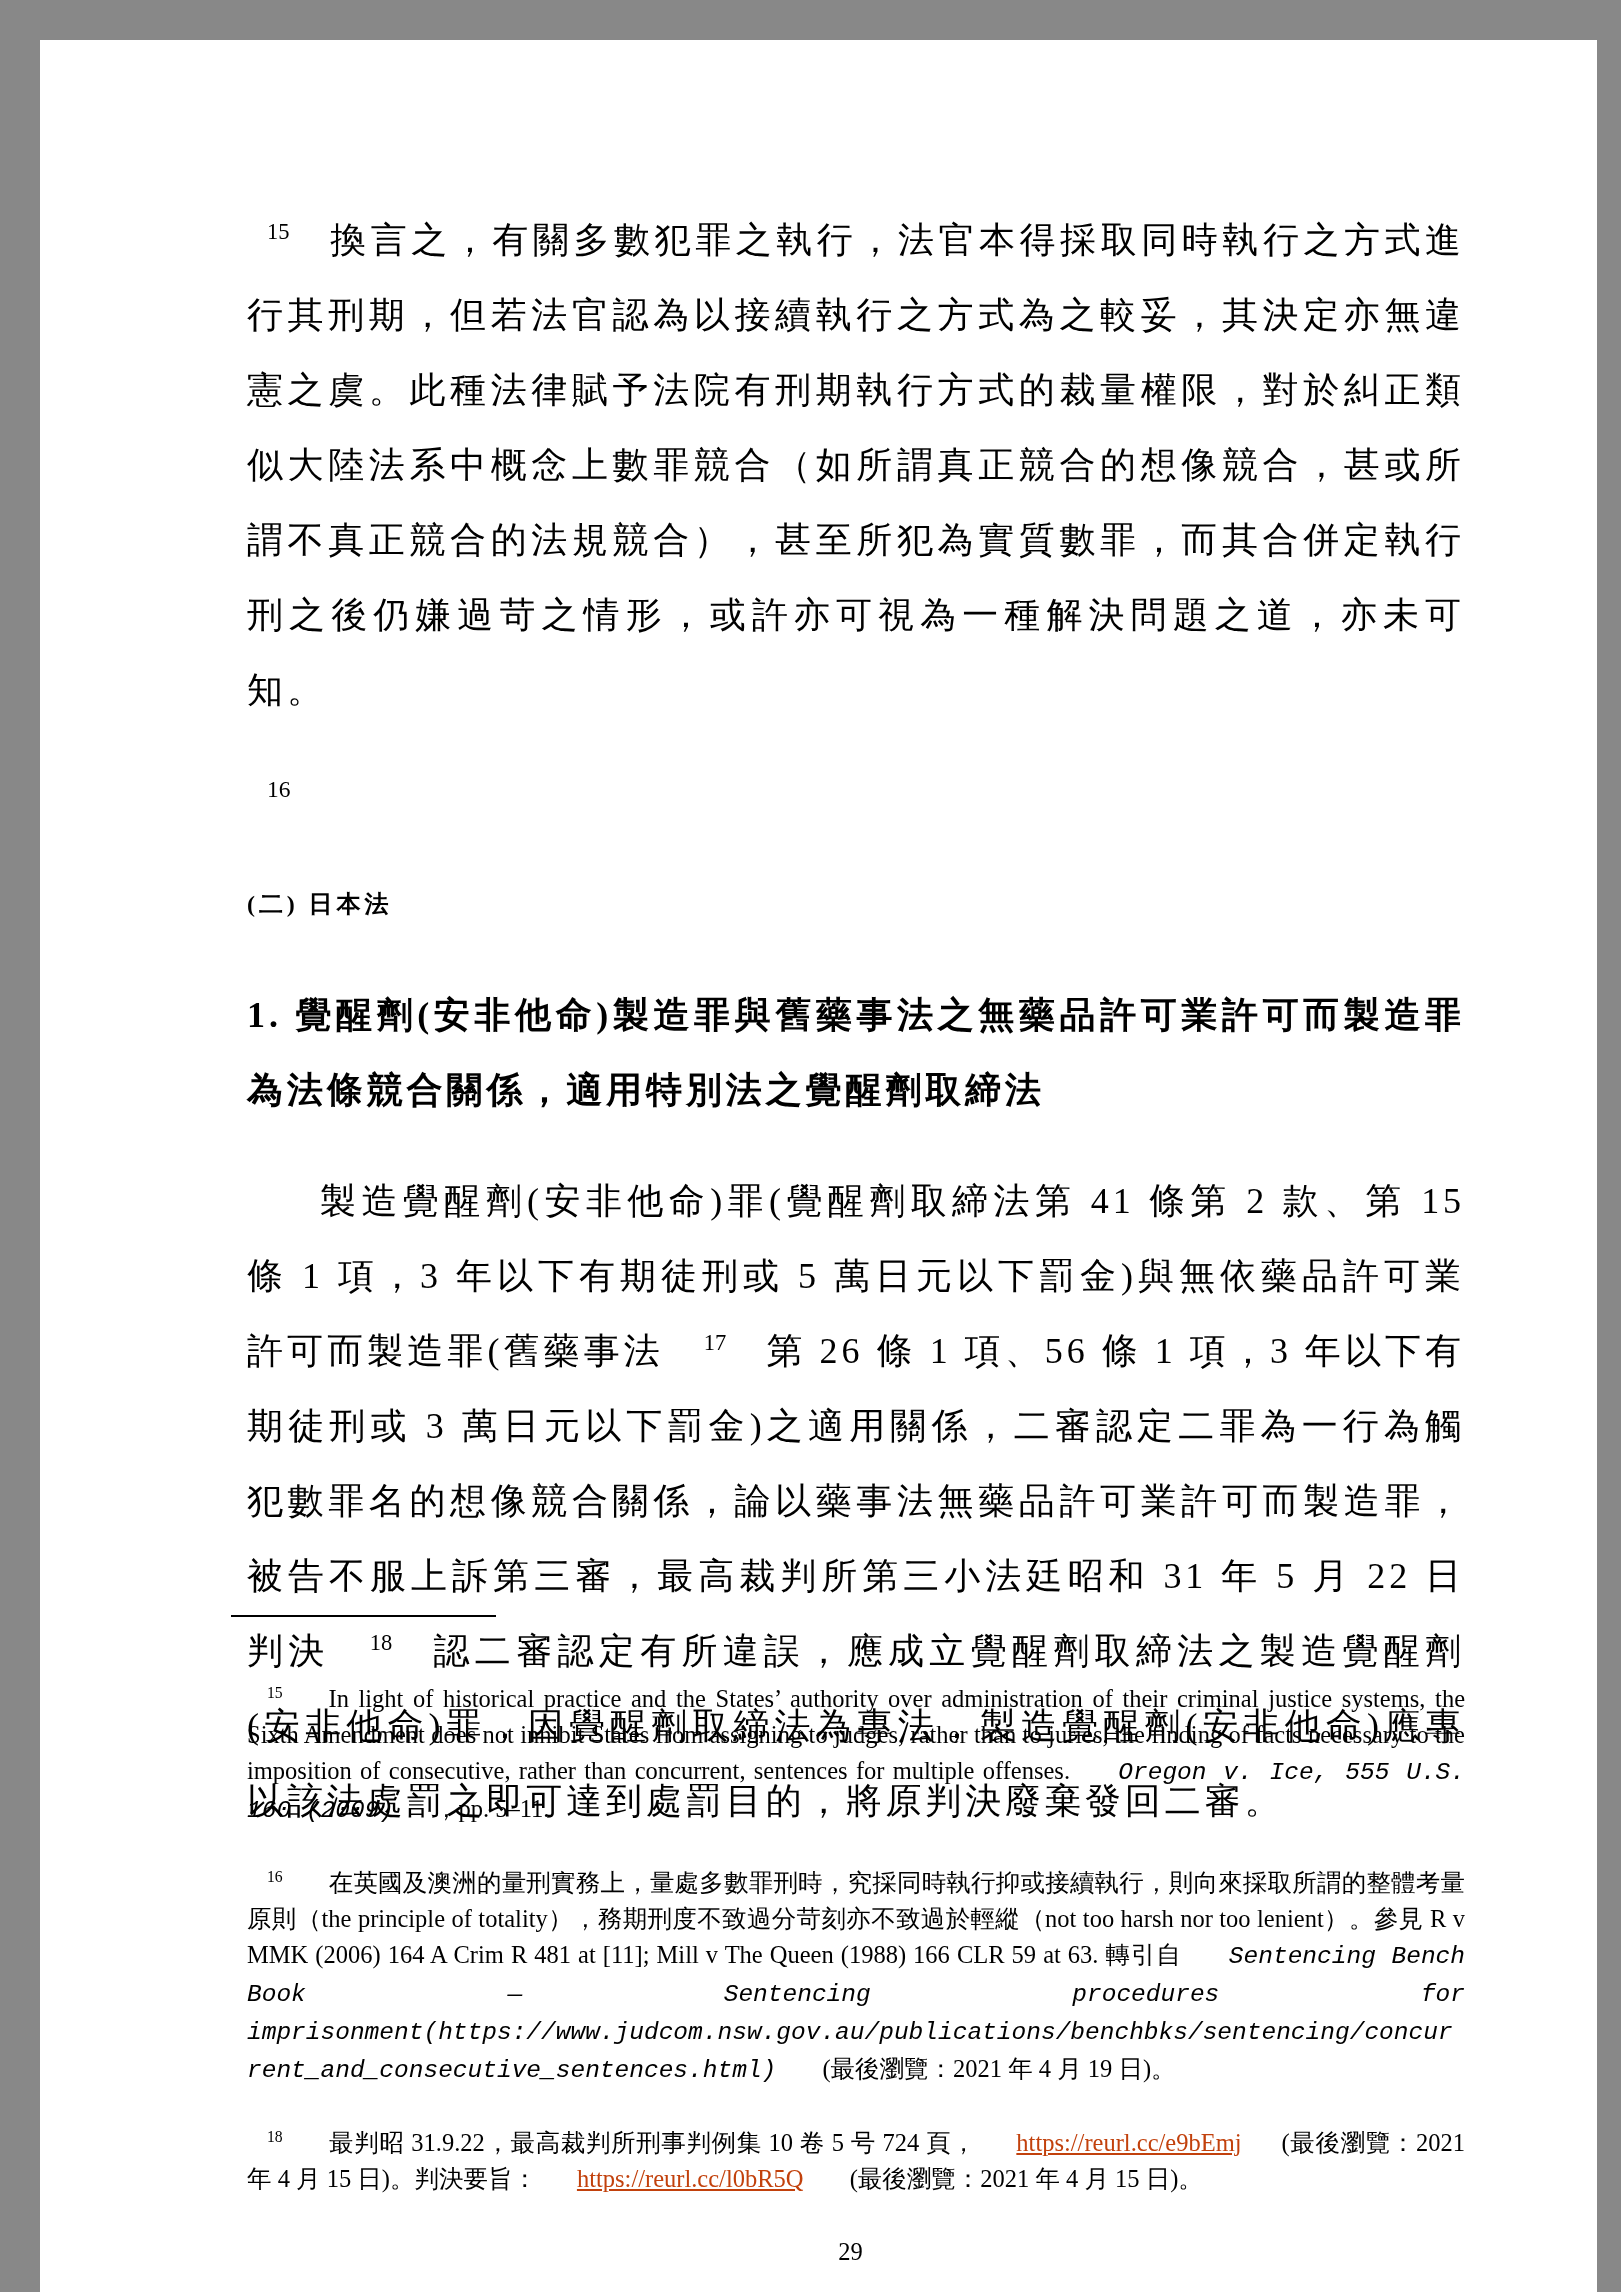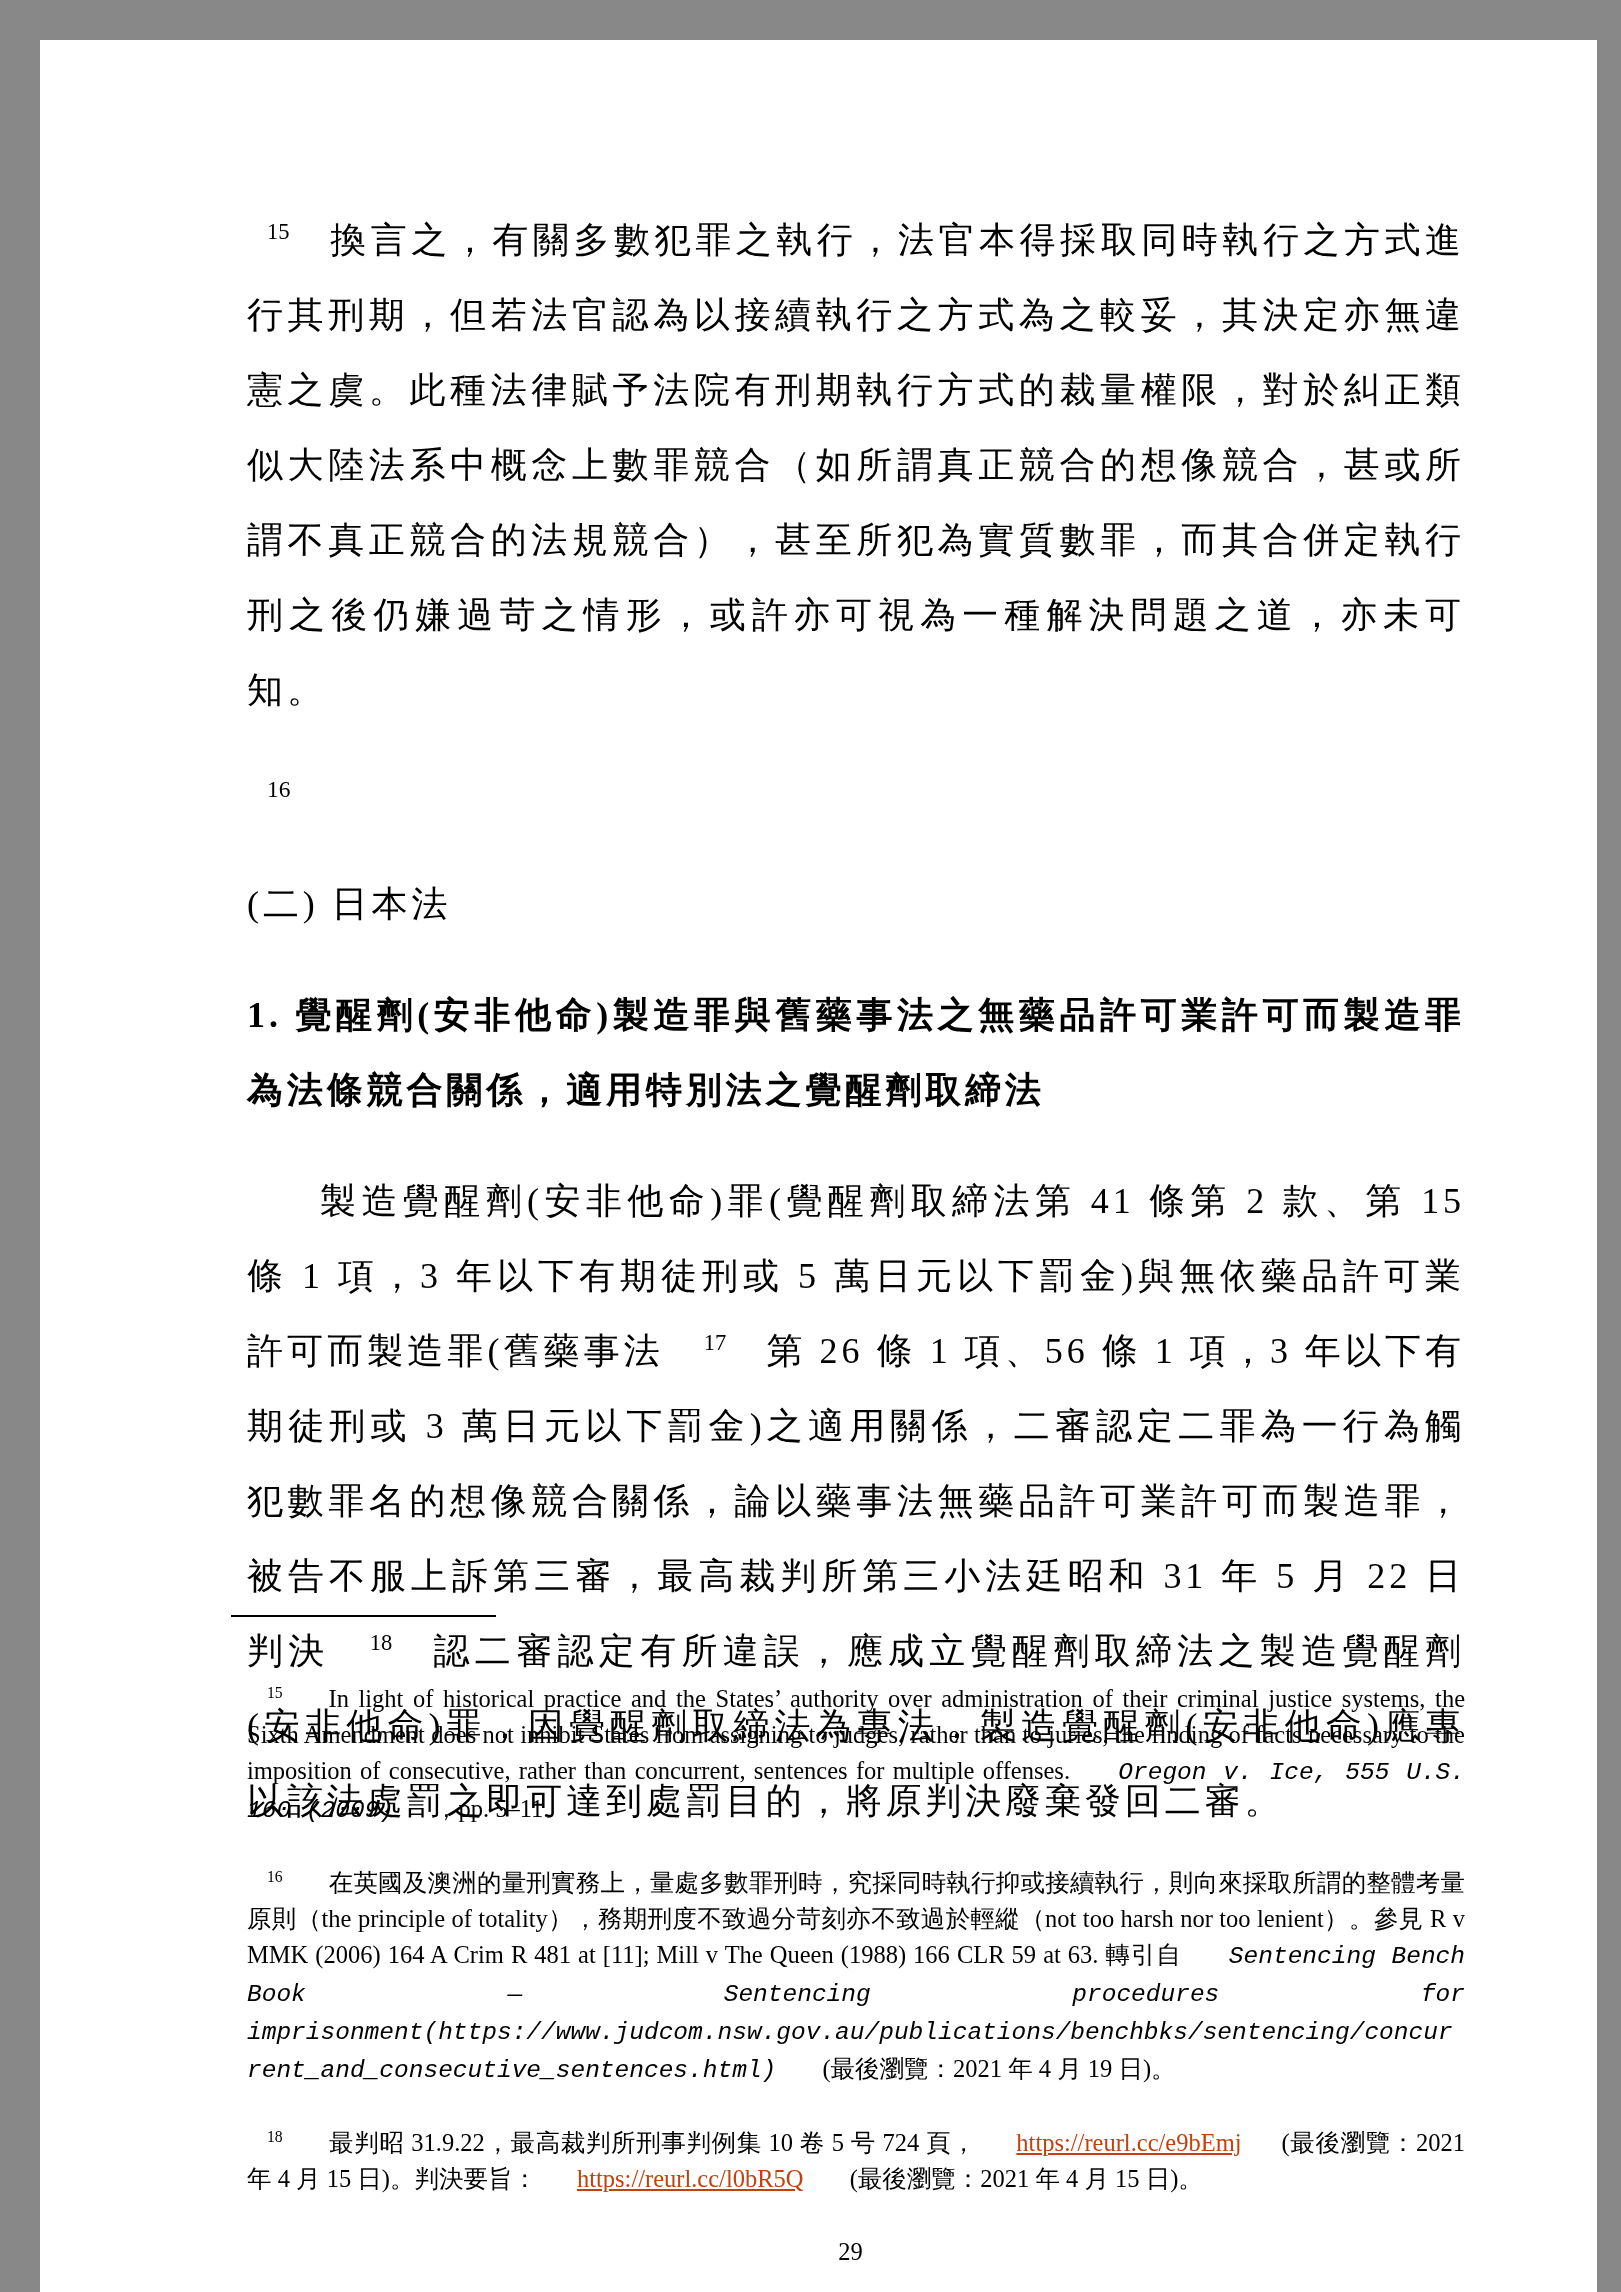--- a/index.html
+++ b/index.html
@@ -32,22 +32,22 @@
     vertical-align: super;
     line-height: 0;
     letter-spacing: 0;
   }
   .ref-line {
     font-size: 23.5px;
     line-height: 51px;
     letter-spacing: 0;
   }
   .section-heading {
-    font-size: 36px;
-    font-weight: normal;
+    font-size: 24px;
+    font-weight: bold;
     line-height: 75px;
     margin-top: 19.6px;
     letter-spacing: 3.9px;
   }
   .subsection-heading {
     font-size: 36px;
     font-weight: bold;
     line-height: 75px;
     text-align: justify;
     letter-spacing: 3.9px;

